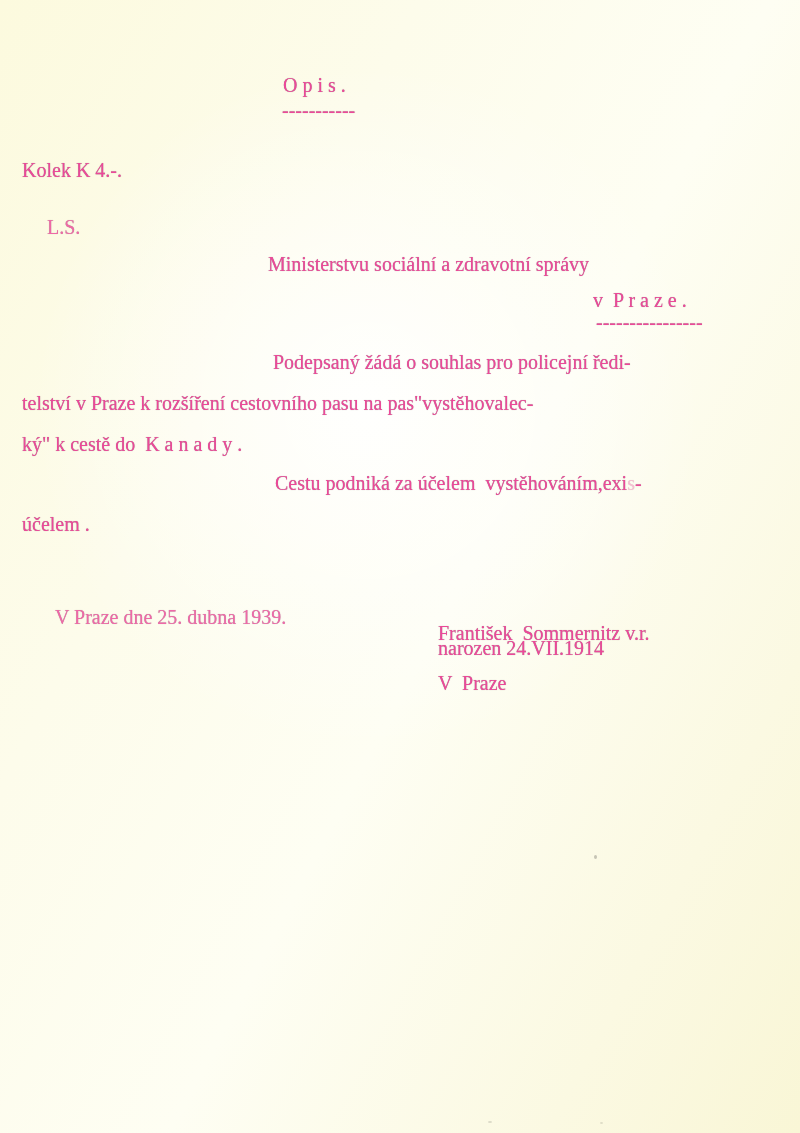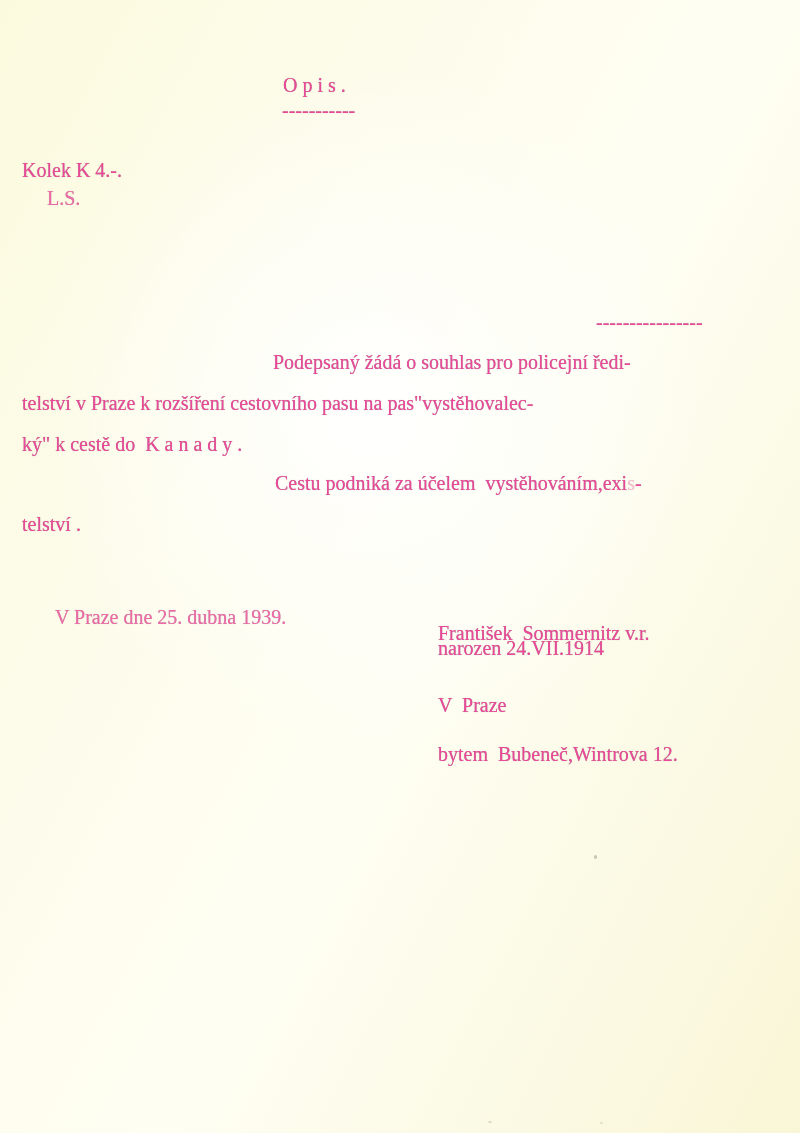--- a/index.html
+++ b/index.html
@@ -40,34 +40,35 @@
 </style>
 </head>
 <body>
 
 <div class="page">
 
   <div class="line" style="left:283px; top:72px;">O p i s .</div>
   <div class="line" style="left:282px; top:97px;">-----------</div>
 
   <div class="line" style="left:22px; top:157px;">Kolek K 4.-.</div>
-  <div class="line lighter" style="left:47px; top:185px;">L.S.</div>
+  <div class="line lighter" style="left:47px; top:214px;">L.S.</div>
 
+  <div class="line" style="left:268px; top:251px;">Ministerstvu sociální a zdravotní správy</div>
+  <div class="line" style="left:593px; top:287px;">v  P r a z e .</div>
   <div class="line" style="left:596px; top:309px;">----------------</div>
 
   <div class="line" style="left:273px; top:349px;">Podepsaný žádá o souhlas pro policejní ředi-</div>
   <div class="line" style="left:22px; top:390px;">telství v Praze k rozšíření cestovního pasu na pas"vystěhovalec-</div>
   <div class="line" style="left:22px; top:431px;">ký" k cestě do  K a n a d y .</div>
   <div class="line" style="left:275px; top:470px;"><span>Cestu podniká za účelem  vystěhováním,exi</span><span class="faint-char">s</span><span>-</span></div>
-  <div class="line" style="left:22px; top:511px;">telství .</div>
+  <div class="line" style="left:22px; top:511px;">účelem .</div>
 
   <div class="line lighter" style="left:35px; top:604px;margin-left:20px;">V Praze dne 25. dubna 1939.</div>
 
   <div class="line" style="left:438px; top:620px;">František  Sommernitz v.r.</div>
   <div class="line" style="left:438px; top:635px;">narozen 24.VII.1914</div>
-  <div class="line" style="left:438px; top:692px;">V  Praze</div>
-  <div class="line" style="left:438px; top:741px;">bytem  Bubeneč,Wintrova 12.</div>
+  <div class="line" style="left:438px; top:670px;">V  Praze</div>
 
   <div class="speck" style="left:594px; top:855px; width:3px; height:4px;"></div>
   <div class="speck" style="left:488px; top:1121px; width:4px; height:2px; opacity:0.6;"></div>
   <div class="speck" style="left:600px; top:1122px; width:3px; height:2px; opacity:0.5;"></div>
 
 </div>
 
 </body></html>

